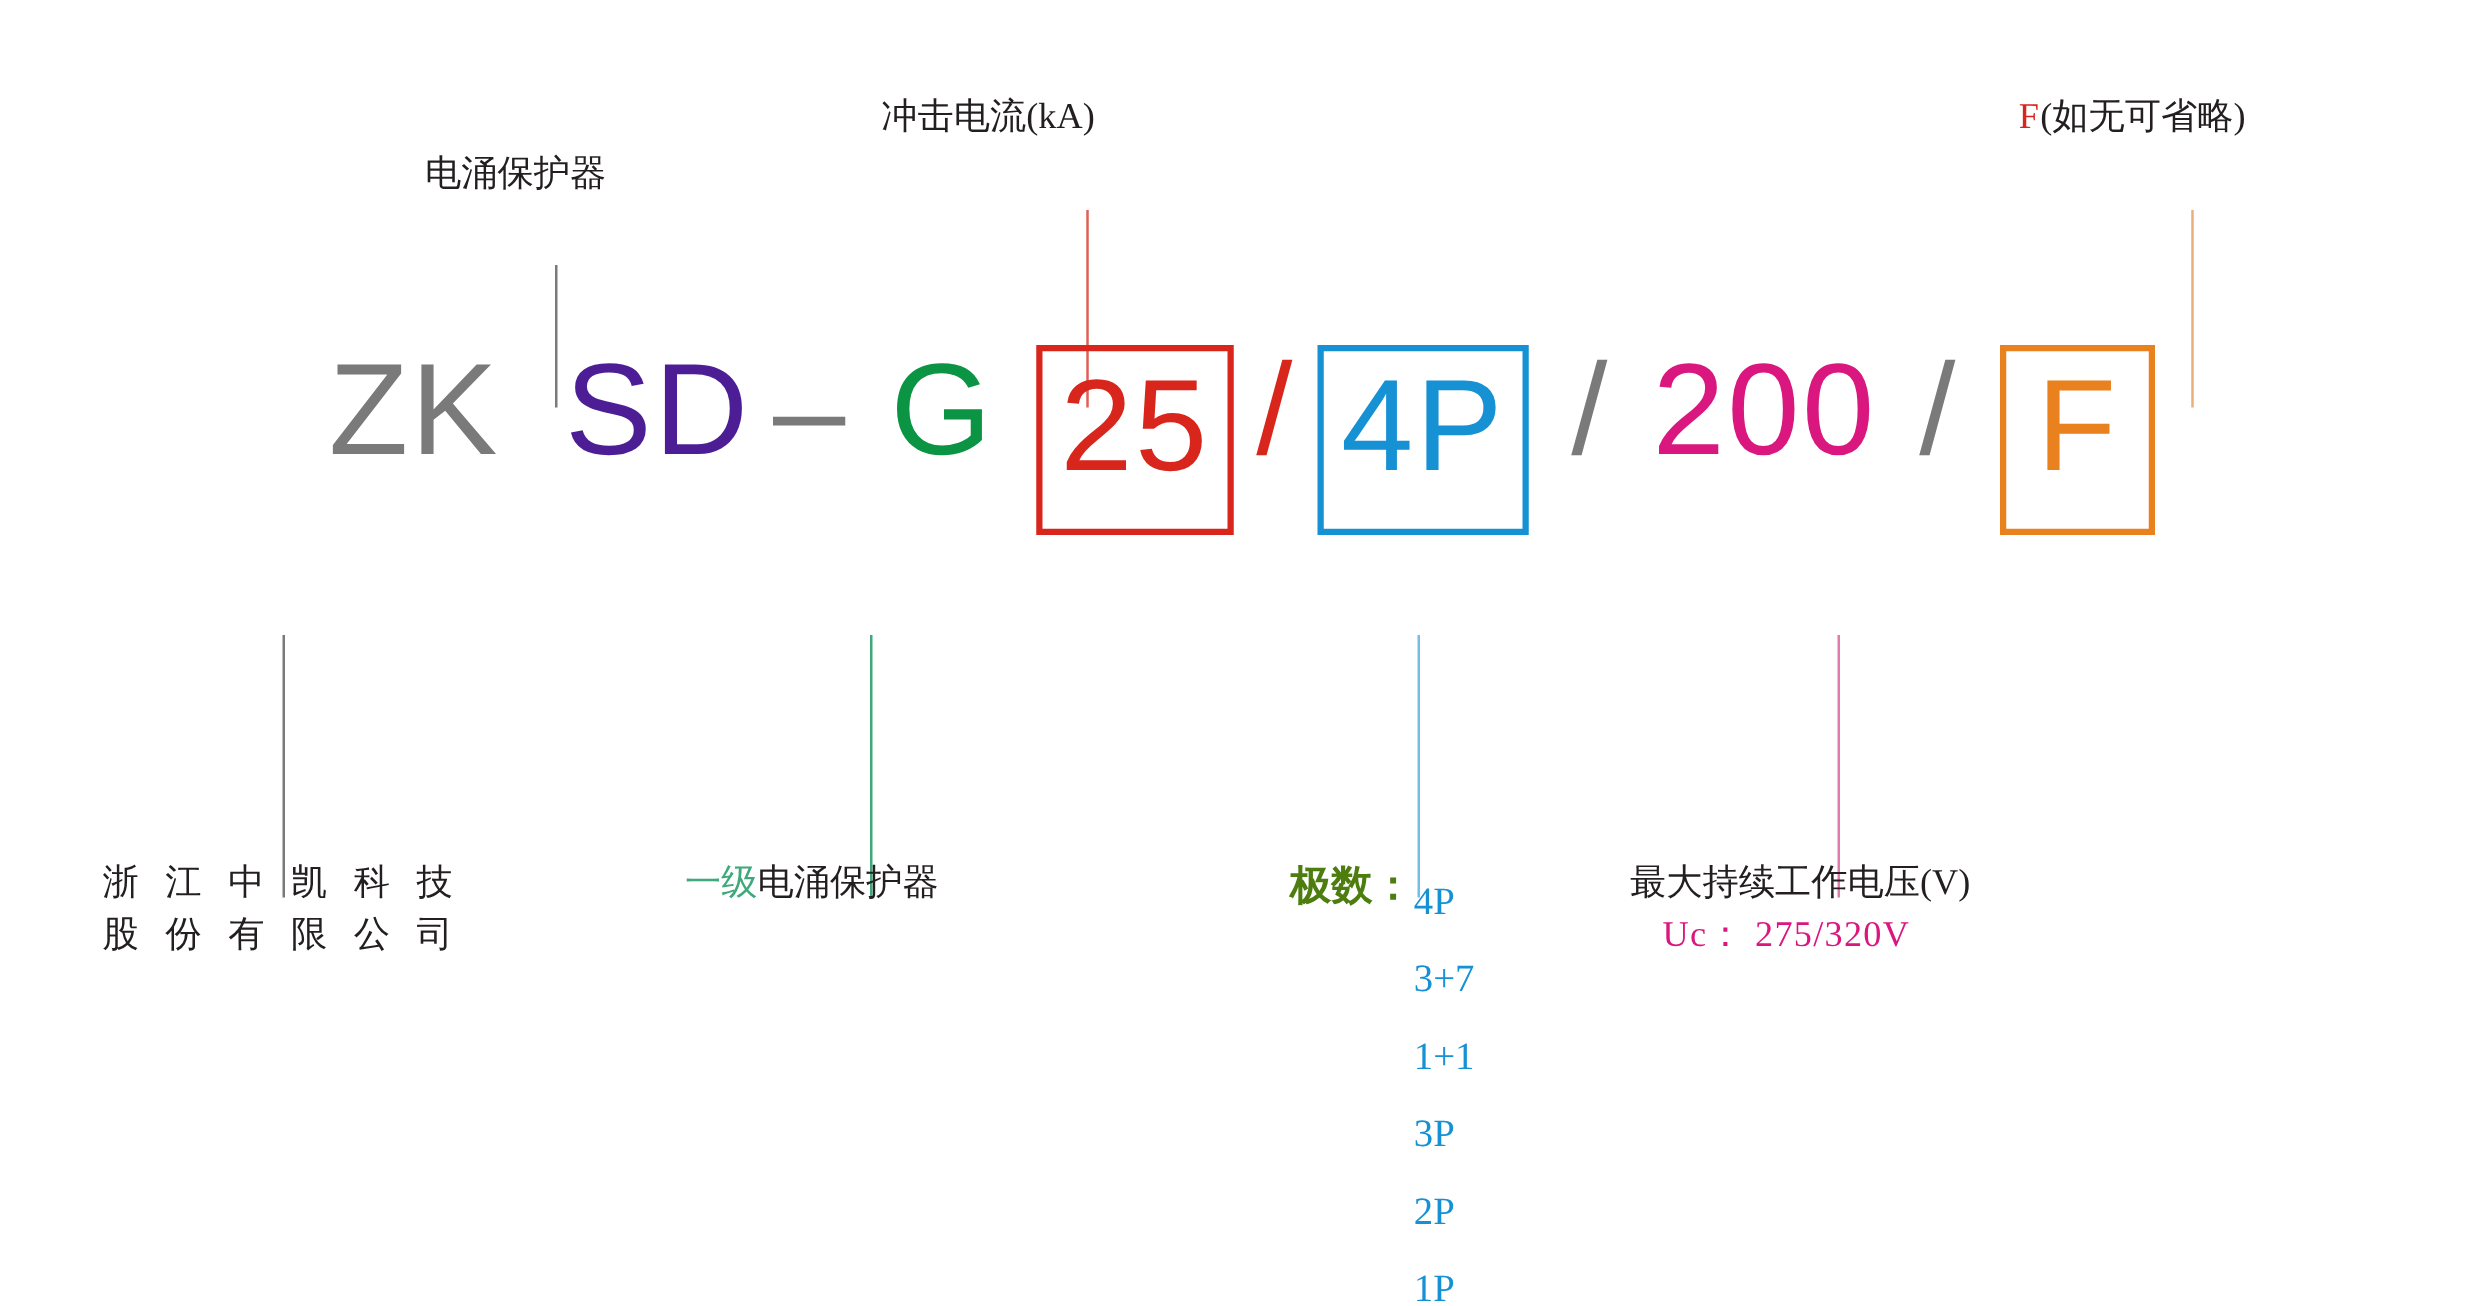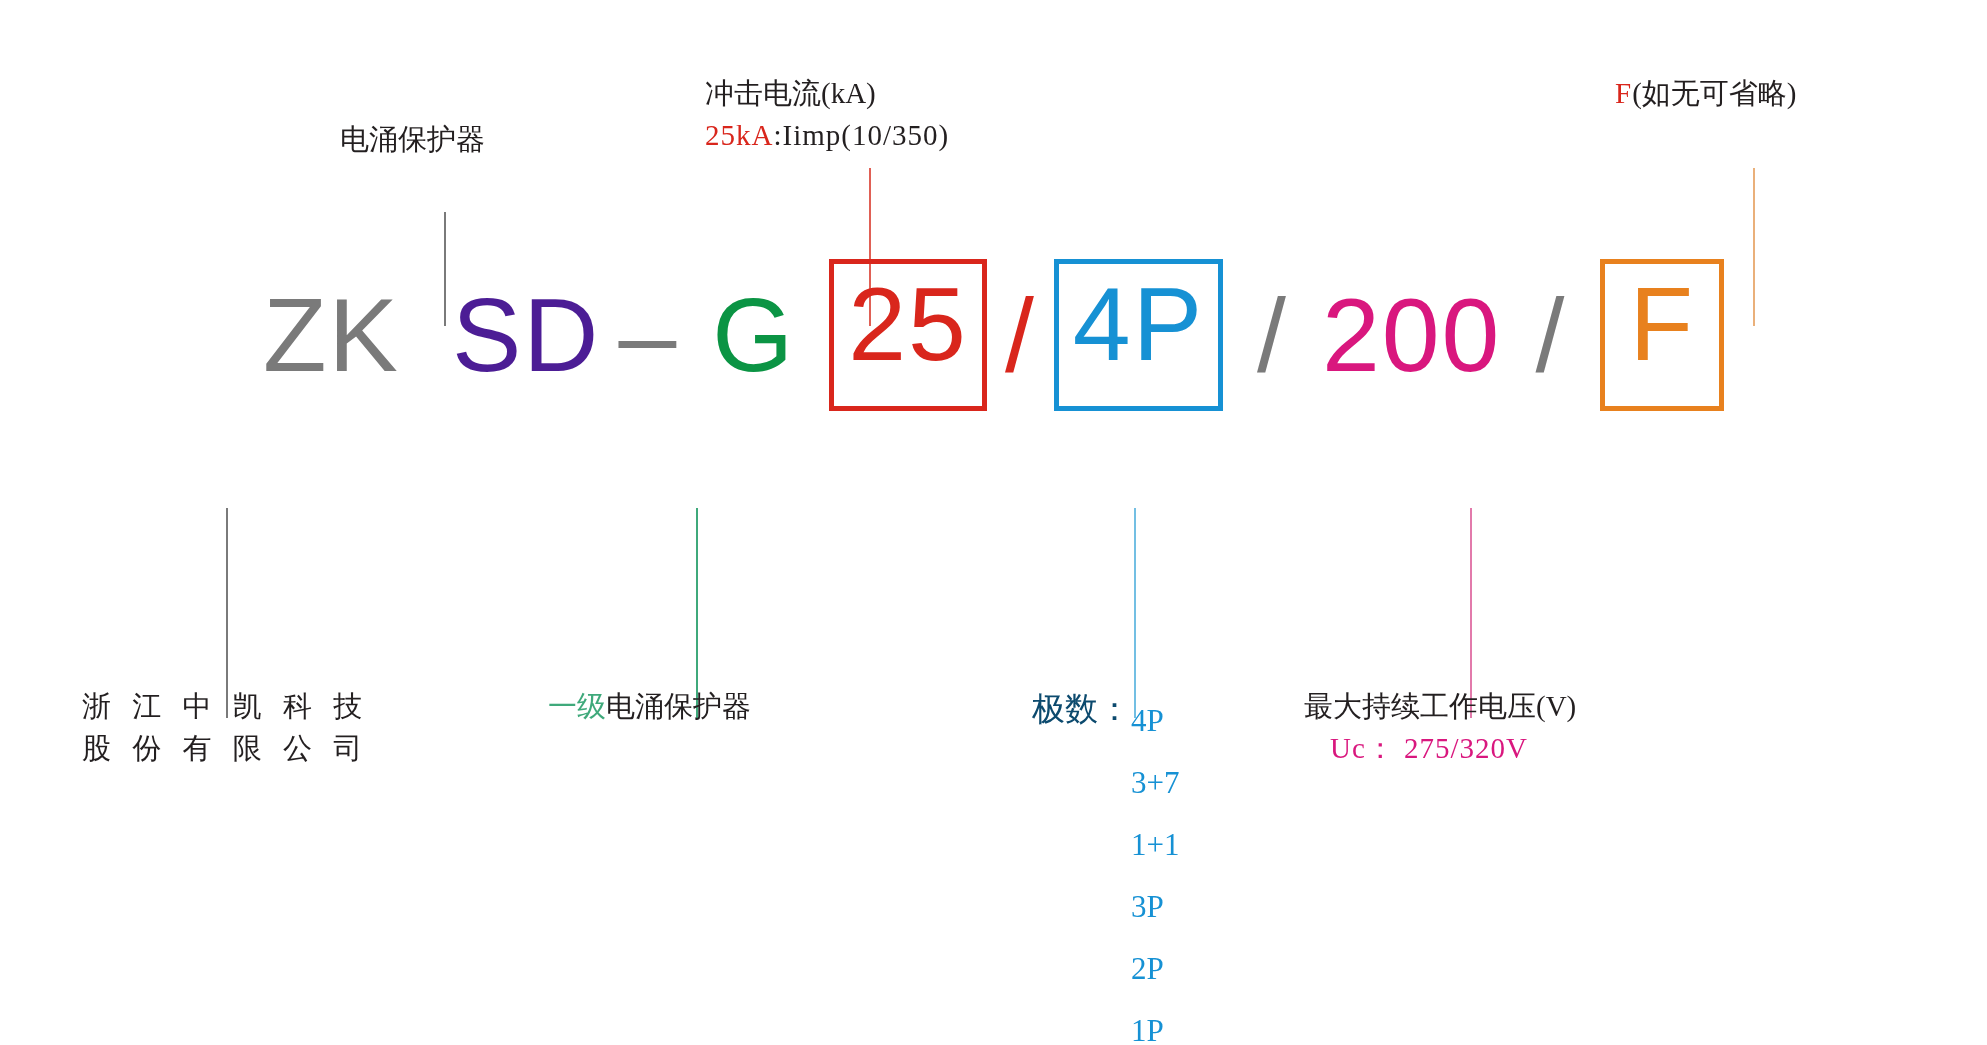--- a/index.html
+++ b/index.html
@@ -33,25 +33,25 @@
     line-height: 1.45;
     color: #231f20;
     white-space: nowrap;
   }
   .label .ln { display: block; }
 
   
   #code-row {
     position: absolute;
     left: 0;
-    top: 260px;
+    top: 276px;
     width: 1987px;
     height: 150px;
     display: flex;
-    align-items: center;
+    align-items: flex-start;
     justify-content: center;
   }
   .seg {
     font-family: "Liberation Sans", "DejaVu Sans", sans-serif;
     font-size: 104px;
     font-weight: 400;
     line-height: 1;
     letter-spacing: 2px;
     display: inline-block;
   }
@@ -68,23 +68,24 @@
   #pole-block {
     position: absolute;
     left: 1032px;
     top: 690px;
     font-family: "Liberation Serif", "DejaVu Serif", serif;
     font-size: 33px;
     line-height: 1.2;
     white-space: nowrap;
   }
   #pole-block .pole-head {
-    color: #0c4a6e;
+    color: #4d7c0f;
     display: inline-block;
     vertical-align: top;
+    font-weight: bold;
   }
   #pole-block .pole-values {
     display: inline-block;
     vertical-align: top;
     text-align: left;
   }
   #pole-block .pole-values .pv {
     display: block;
     line-height: 2.0;
     font-size: 31px;
@@ -97,23 +98,20 @@
 <body>
 
 <div id="canvas">
 
   <div class="label" style="left:340px; top:118px;">
     <span class="ln">电涌保护器</span>
   </div>
 
   <div class="label" style="left:705px; top:72px;">
     <span class="ln">冲击电流(kA)</span>
-    <span class="ln">
-      <span style="color:#d9261c" class="mono-ish">25kA</span><span class="mono-ish">:Iimp(10/350)</span>
-    </span>
   </div>
 
   <div class="label" style="left:1615px; top:72px;">
     <span class="ln">
       <span style="color:#d9261c" class="mono-ish">F</span><span>(如无可省略)</span>
     </span>
   </div>
 
   <div class="leader" style="left:444px; top:212px; height:114px; background:#7a7a7a;"></div>
   <div class="leader" style="left:869px; top:168px; height:158px; background:#e06055;"></div>

